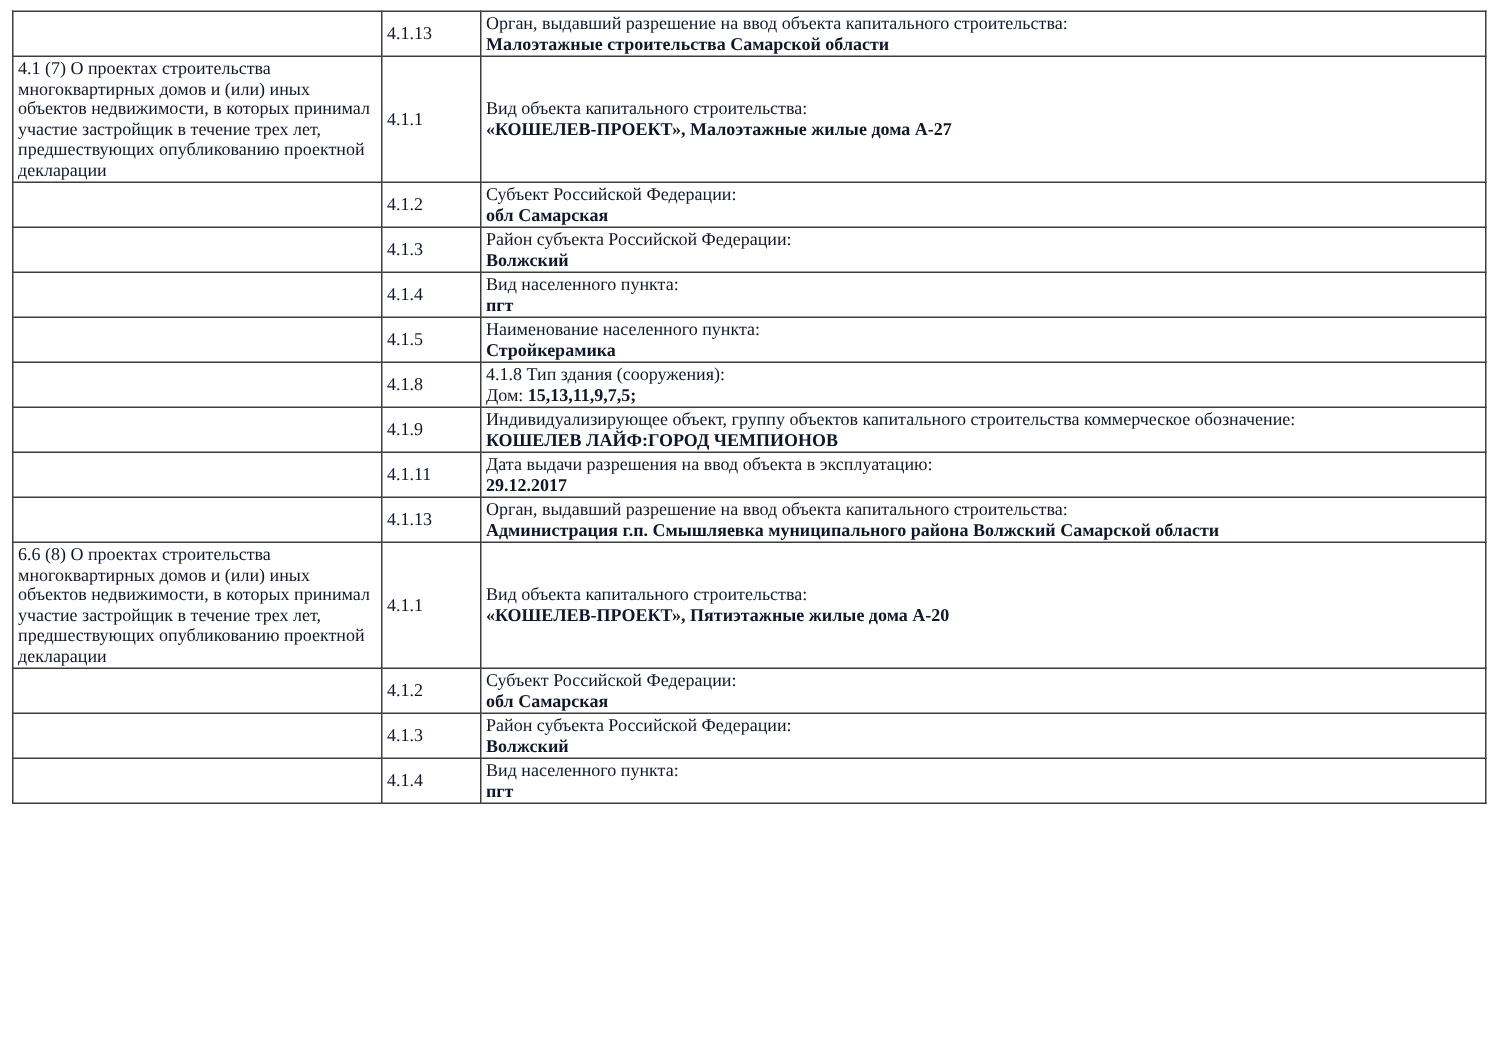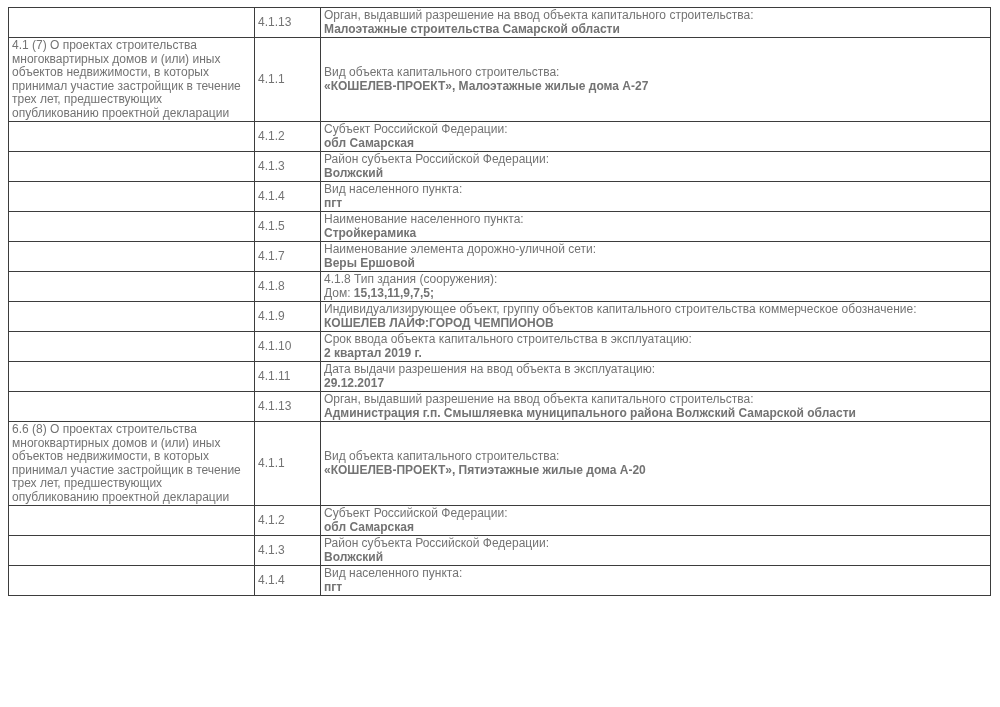--- a/index.html
+++ b/index.html
@@ -1,22 +1,22 @@
 <!DOCTYPE html>
 <html><head>
 <meta charset="utf-8">
 <style>
   html, body { margin: 0; padding: 0; background: #ffffff; }
   .page {
     position: relative;
     width: 1000px;
     height: 707px;
     background: #ffffff;
-    font-family: Liberation Sans, sans-serif;
-    color: #737373;
+    font-family: Liberation Serif, serif;
+    color: #0f172a;
     overflow: hidden;
   }
   table.decl {
     position: absolute;
     left: 8px;
     top: 7px;
     width: 982px;
     border-collapse: collapse;
     table-layout: fixed;
   }
@@ -98,48 +98,32 @@
         <tr>
           <td class="col-desc"></td>
           <td class="col-num"><span>4.1.5</span></td>
           <td class="col-content">
             <div class="field-label">Наименование населенного пункта:</div>
             <div><span class="value-prefix"></span><span class="field-value">Стройкерамика</span></div>
           </td>
         </tr>
         <tr>
           <td class="col-desc"></td>
-          <td class="col-num"><span>4.1.7</span></td>
-          <td class="col-content">
-            <div class="field-label">Наименование элемента дорожно-уличной сети:</div>
-            <div><span class="value-prefix"></span><span class="field-value">Веры Ершовой</span></div>
-          </td>
-        </tr>
-        <tr>
-          <td class="col-desc"></td>
           <td class="col-num"><span>4.1.8</span></td>
           <td class="col-content">
             <div class="field-label">4.1.8 Тип здания (сооружения):</div>
             <div><span class="value-prefix">Дом: </span><span class="field-value">15,13,11,9,7,5;</span></div>
           </td>
         </tr>
         <tr>
           <td class="col-desc"></td>
           <td class="col-num"><span>4.1.9</span></td>
           <td class="col-content">
             <div class="field-label">Индивидуализирующее объект, группу объектов капитального строительства коммерческое обозначение:</div>
             <div><span class="value-prefix"></span><span class="field-value">КОШЕЛЕВ ЛАЙФ:ГОРОД ЧЕМПИОНОВ</span></div>
-          </td>
-        </tr>
-        <tr>
-          <td class="col-desc"></td>
-          <td class="col-num"><span>4.1.10</span></td>
-          <td class="col-content">
-            <div class="field-label">Срок ввода объекта капитального строительства в эксплуатацию:</div>
-            <div><span class="value-prefix"></span><span class="field-value">2 квартал 2019 г.</span></div>
           </td>
         </tr>
         <tr>
           <td class="col-desc"></td>
           <td class="col-num"><span>4.1.11</span></td>
           <td class="col-content">
             <div class="field-label">Дата выдачи разрешения на ввод объекта в эксплуатацию:</div>
             <div><span class="value-prefix"></span><span class="field-value">29.12.2017</span></div>
           </td>
         </tr>

